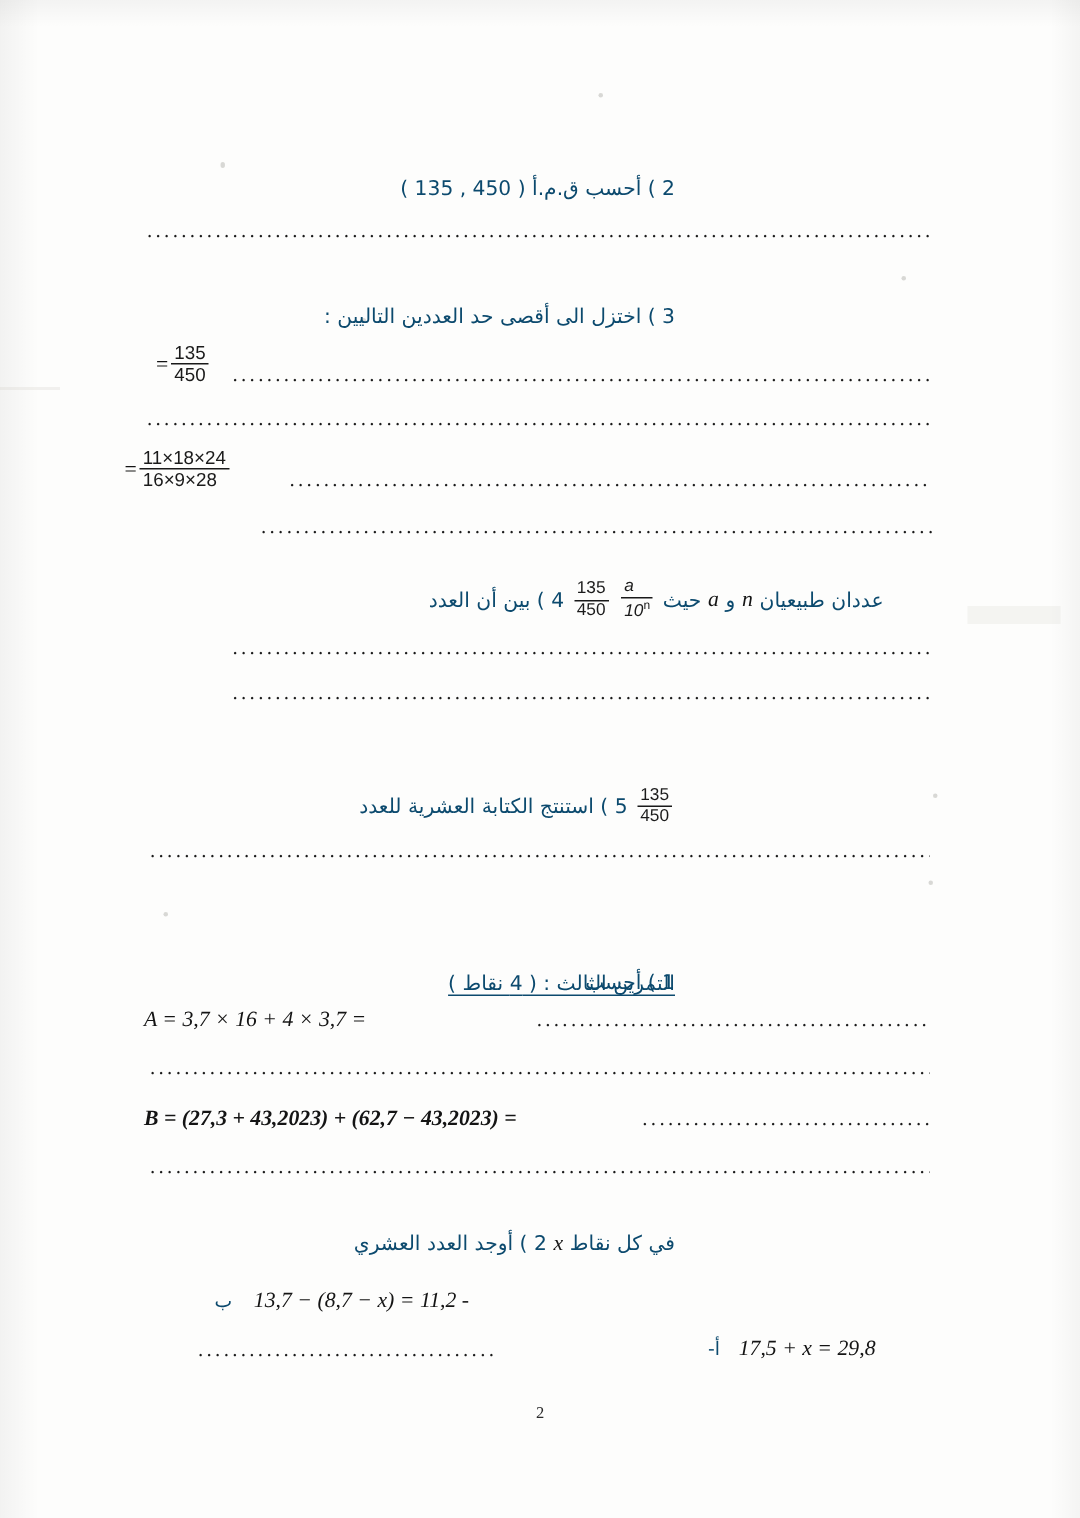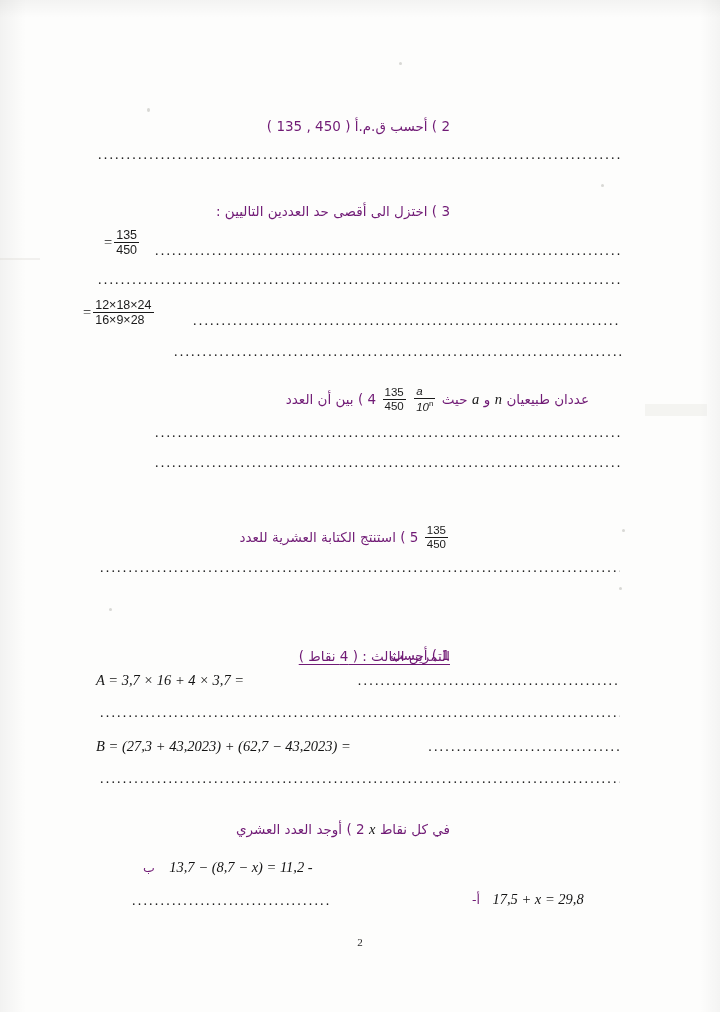--- a/index.html
+++ b/index.html
@@ -46,21 +46,21 @@
   }
   .row {
     position: absolute;
     direction: rtl;
     text-align: right;
     white-space: nowrap;
   }
   .ar {
     font-family: "DejaVu Sans", "Liberation Sans", sans-serif;
     font-size: 13.5px;
-    color: #701a75;
+    color: #0c4a6e;
     direction: rtl;
   }
   .ar-small { font-size: 12.5px; }
   .underline-title {
     text-decoration: underline;
     text-underline-offset: 3px;
   }
   .math {
     font-family: "Liberation Serif", serif;
     font-style: italic;
@@ -157,21 +157,21 @@
       <span class="frac big">
         <span class="num">135</span>
         <span class="den">450</span>
       </span><span class="math math-up">=</span>
     </div>
     <div class="row dots" style="left:155px; top:243px; width:466px;">...................................................................................................</div>
     <div class="row dots" style="left:98px; top:272px; width:524px;">..................................................................................................................</div>
 
     <div class="row" style="left:83px; top:298px;">
       <span class="frac big">
-        <span class="num">12×18×24</span>
+        <span class="num">11×18×24</span>
         <span class="den">16×9×28</span>
       </span><span class="math math-up">=</span>
     </div>
     <div class="row dots" style="left:193px; top:313px; width:428px;">...........................................................................................</div>
     <div class="row dots" style="left:174px; top:344px; width:448px;">....................................................................................................</div>
 
     <div class="row inline-mix" style="right:131px; top:385px;">
       <span class="ar">عددان طبيعيان</span>
       <span class="math">n</span>
       <span class="ar">و</span>
@@ -200,21 +200,21 @@
     <div class="row dots" style="left:100px; top:560px; width:520px;">...............................................................................................................</div>
 
     <div class="row ar underline-title" style="right:270px; top:616px;margin-top:32px;">التمرين الثالث : ( 4 نقاط )</div>
 
     <div class="row ar" style="right:270px; top:647px;">1 ) أحسب</div>
 
     <div class="row math" style="left:96px; top:672px;">A = 3,7 × 16 + 4 × 3,7 =</div>
     <div class="row dots" style="left:300px; top:673px; width:320px;">..............................................</div>
     <div class="row dots" style="left:100px; top:705px; width:520px;">..............................................................................................</div>
 
-    <div class="row math" style="left:96px; top:738px;">B = (27,3 + 43,2023) + (62,7 − 43,2023) =</div>
+    <div class="row math" style="left:96px; top:738px;font-weight:bold;">B = (27,3 + 43,2023) + (62,7 − 43,2023) =</div>
     <div class="row dots" style="left:400px; top:739px; width:222px;">..................................</div>
     <div class="row dots" style="left:100px; top:771px; width:520px;">..............................................................................................</div>
 
     <div class="row inline-mix" style="right:270px; top:820px;">
       <span class="ar">في كل نقاط</span>
       <span class="math">x</span>
       <span class="ar">2 ) أوجد العدد العشري</span>
     </div>
 
     <div class="row" style="left:472px; top:858px;margin-top:32px;">

